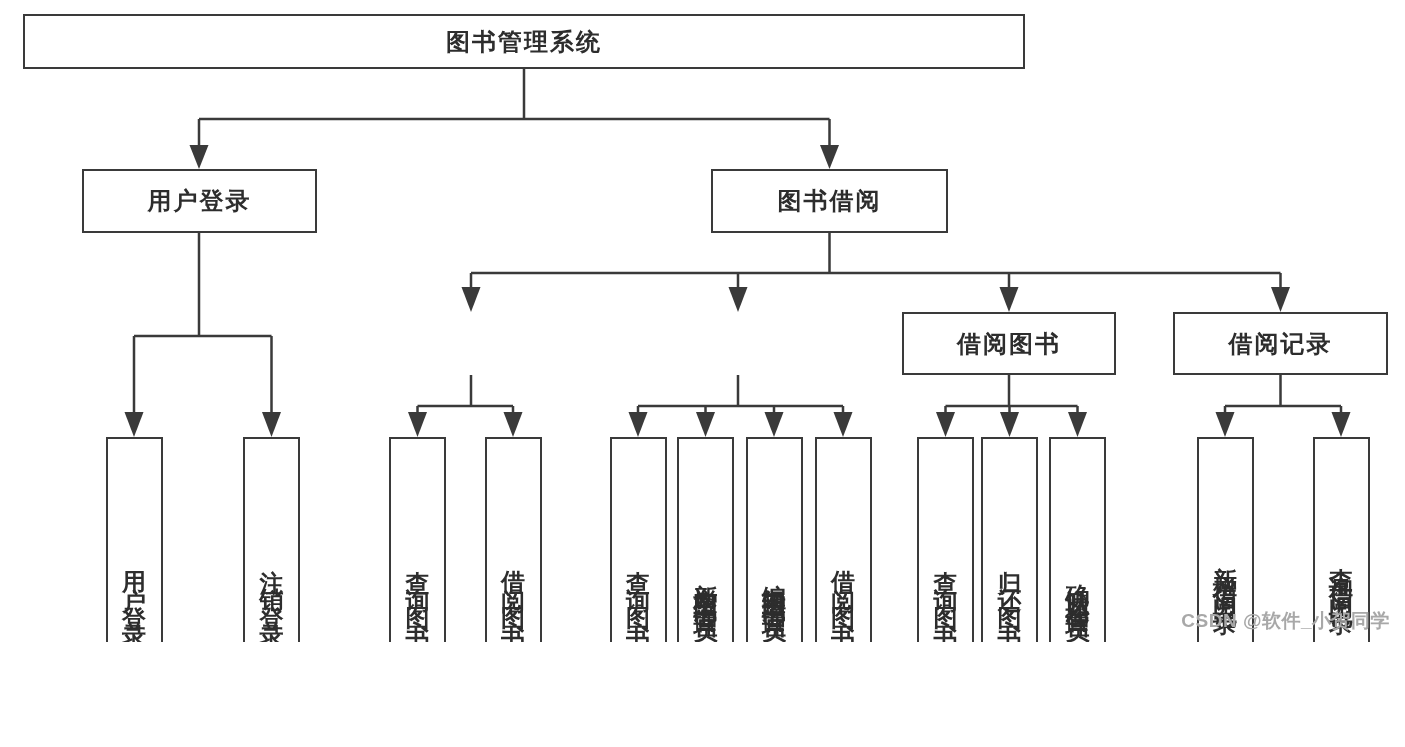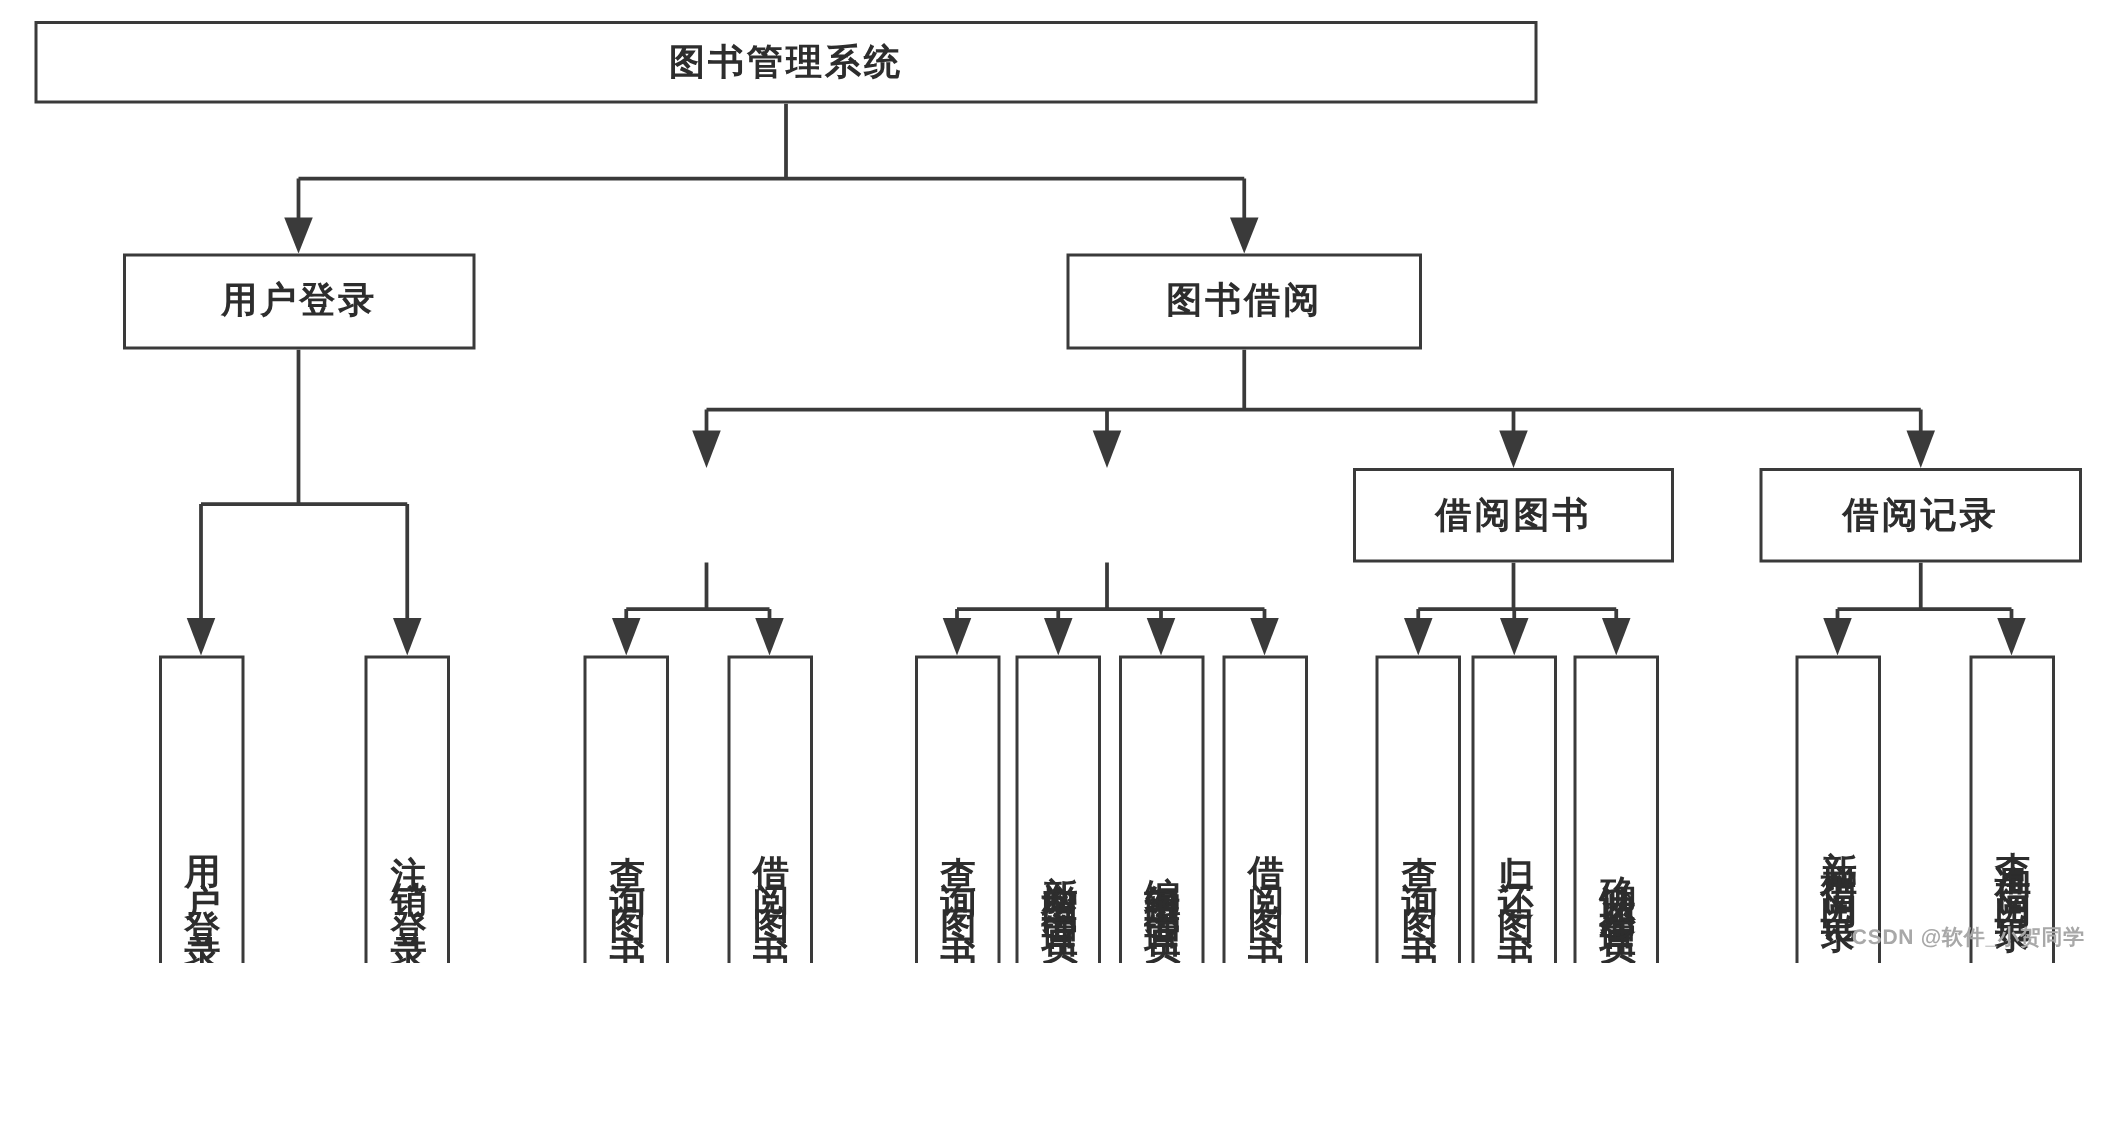--- a/index.html
+++ b/index.html
@@ -39,21 +39,21 @@
     writing-mode:vertical-rl;
     text-orientation:mixed;
   }
   .v4{letter-spacing:18px;}
   .v6{letter-spacing:9px;}
   .v9{letter-spacing:5px;}
   #watermark{
     position:absolute;
     right:15px;bottom:8px;
     color:var(--wm);
-    font-size:14px;
+    font-size:19px;
     letter-spacing:0.5px;
     white-space:nowrap;
   }
 </style>
 </head>
 <body>
 
 <div id="canvas">
 
   <svg id="connectors" viewBox="0 0 1405 747" xmlns="http://www.w3.org/2000/svg">

